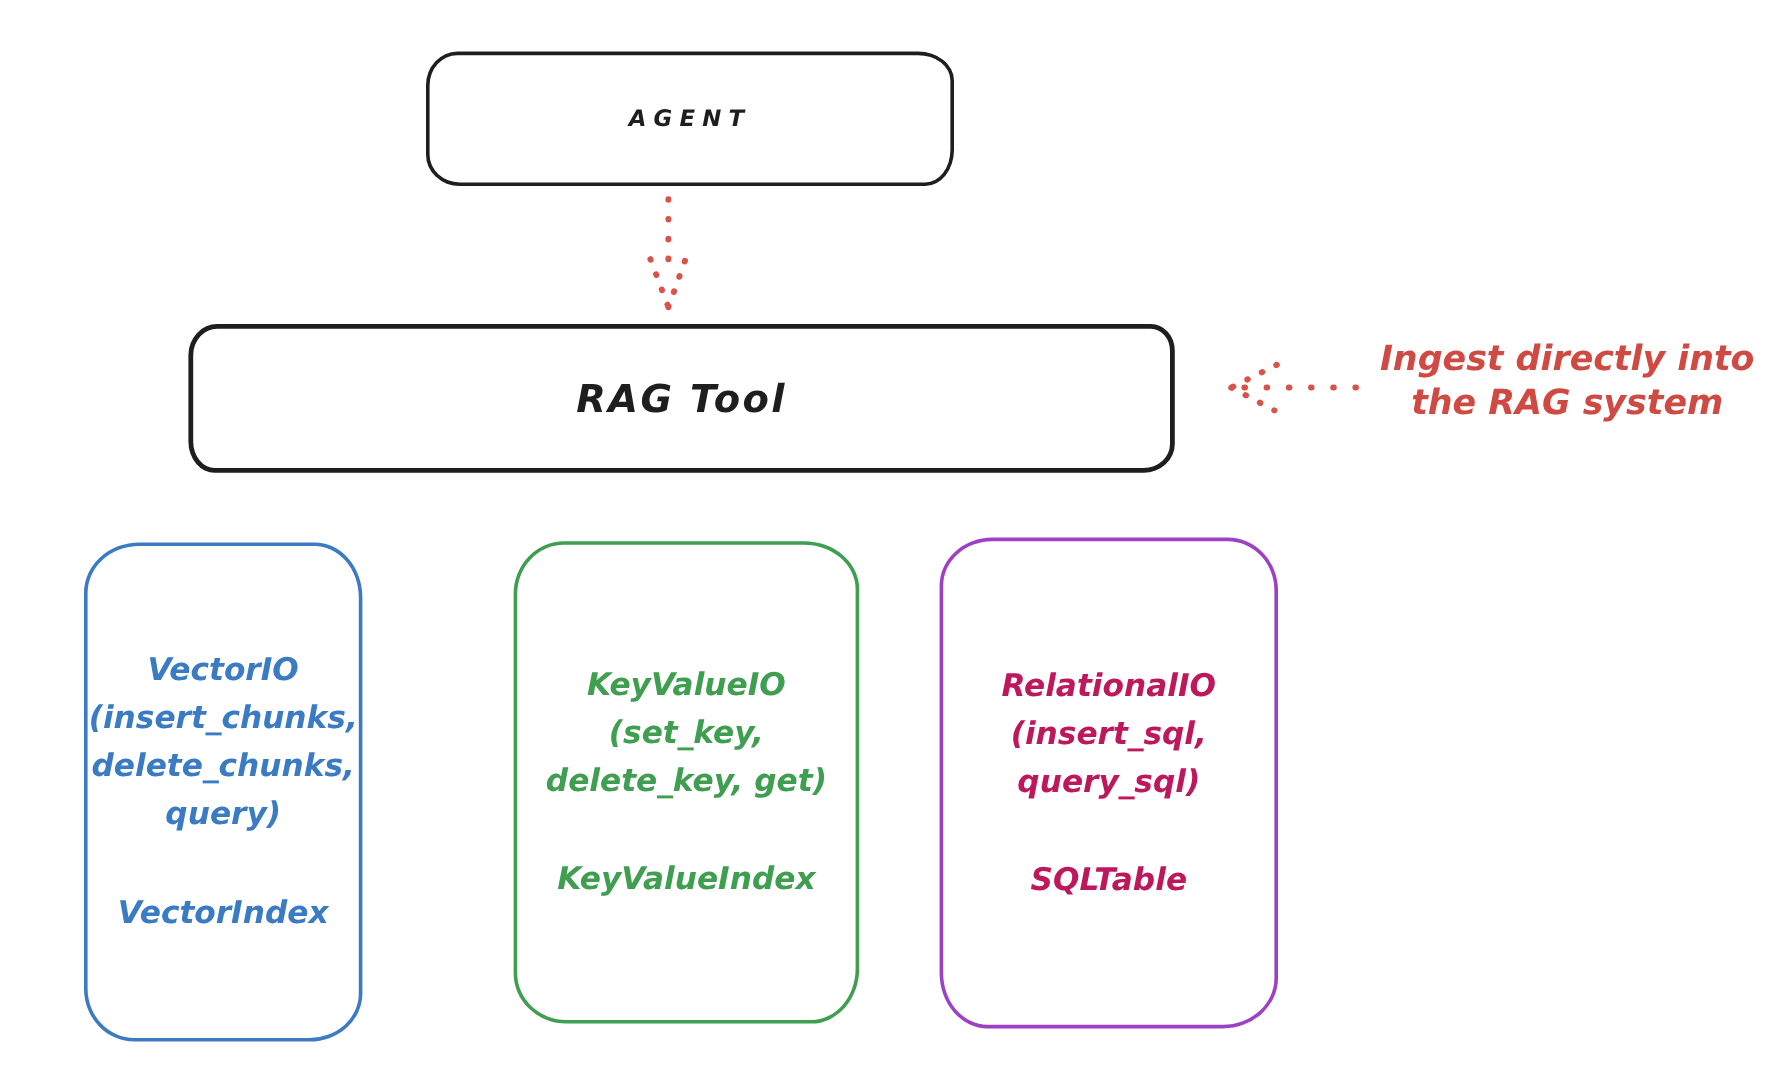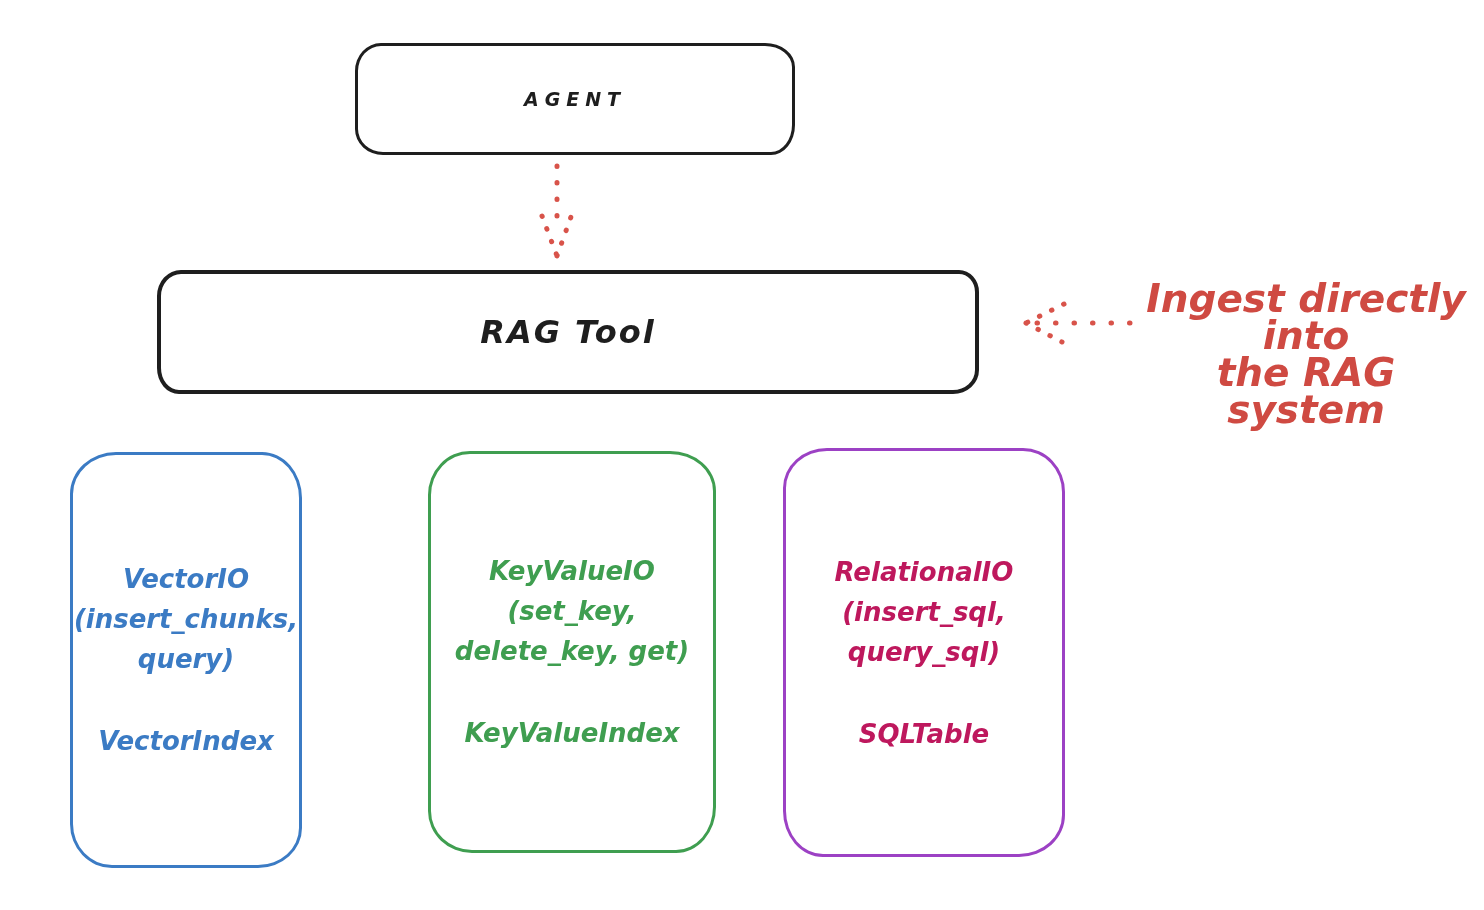--- a/index.html
+++ b/index.html
@@ -82,21 +82,21 @@
   
   .arrow-svg { position: absolute; }
   .arrow-down-svg { left: 532px; top: 158px; width: 52px; height: 108px; }
   .arrow-left-svg { left: 1012px; top: 294px; width: 128px; height: 58px; }
   
   .annotation {
     position: absolute;
     left: 1138px; top: 280px; width: 336px;
     text-align: center;
     color: #cf4a42;
-    font-size: 39px;
+    font-size: 29px;
     font-weight: 700;
     line-height: 37px;
     font-style: italic;
   }
 </style>
 </head>
 <body>
 
 <div class="canvas">
 
@@ -120,20 +120,21 @@
 
   <div class="annotation">
     <span>Ingest directly into</span><br>
     <span>the RAG system</span>
   </div>
 
   <div class="box backend-box backend-vector">
     <span class="backend-lines">
       <span class="backend-line">VectorIO</span>
       <span class="backend-line">(insert_chunks,</span>
+      <span class="backend-line">delete_chunks,</span>
       <span class="backend-line">query)</span>
     </span>
     <span class="index-label">VectorIndex</span>
   </div>
 
   <div class="box backend-box backend-keyvalue">
     <span class="backend-lines">
       <span class="backend-line">KeyValueIO</span>
       <span class="backend-line">(set_key,</span>
       <span class="backend-line">delete_key, get)</span>

